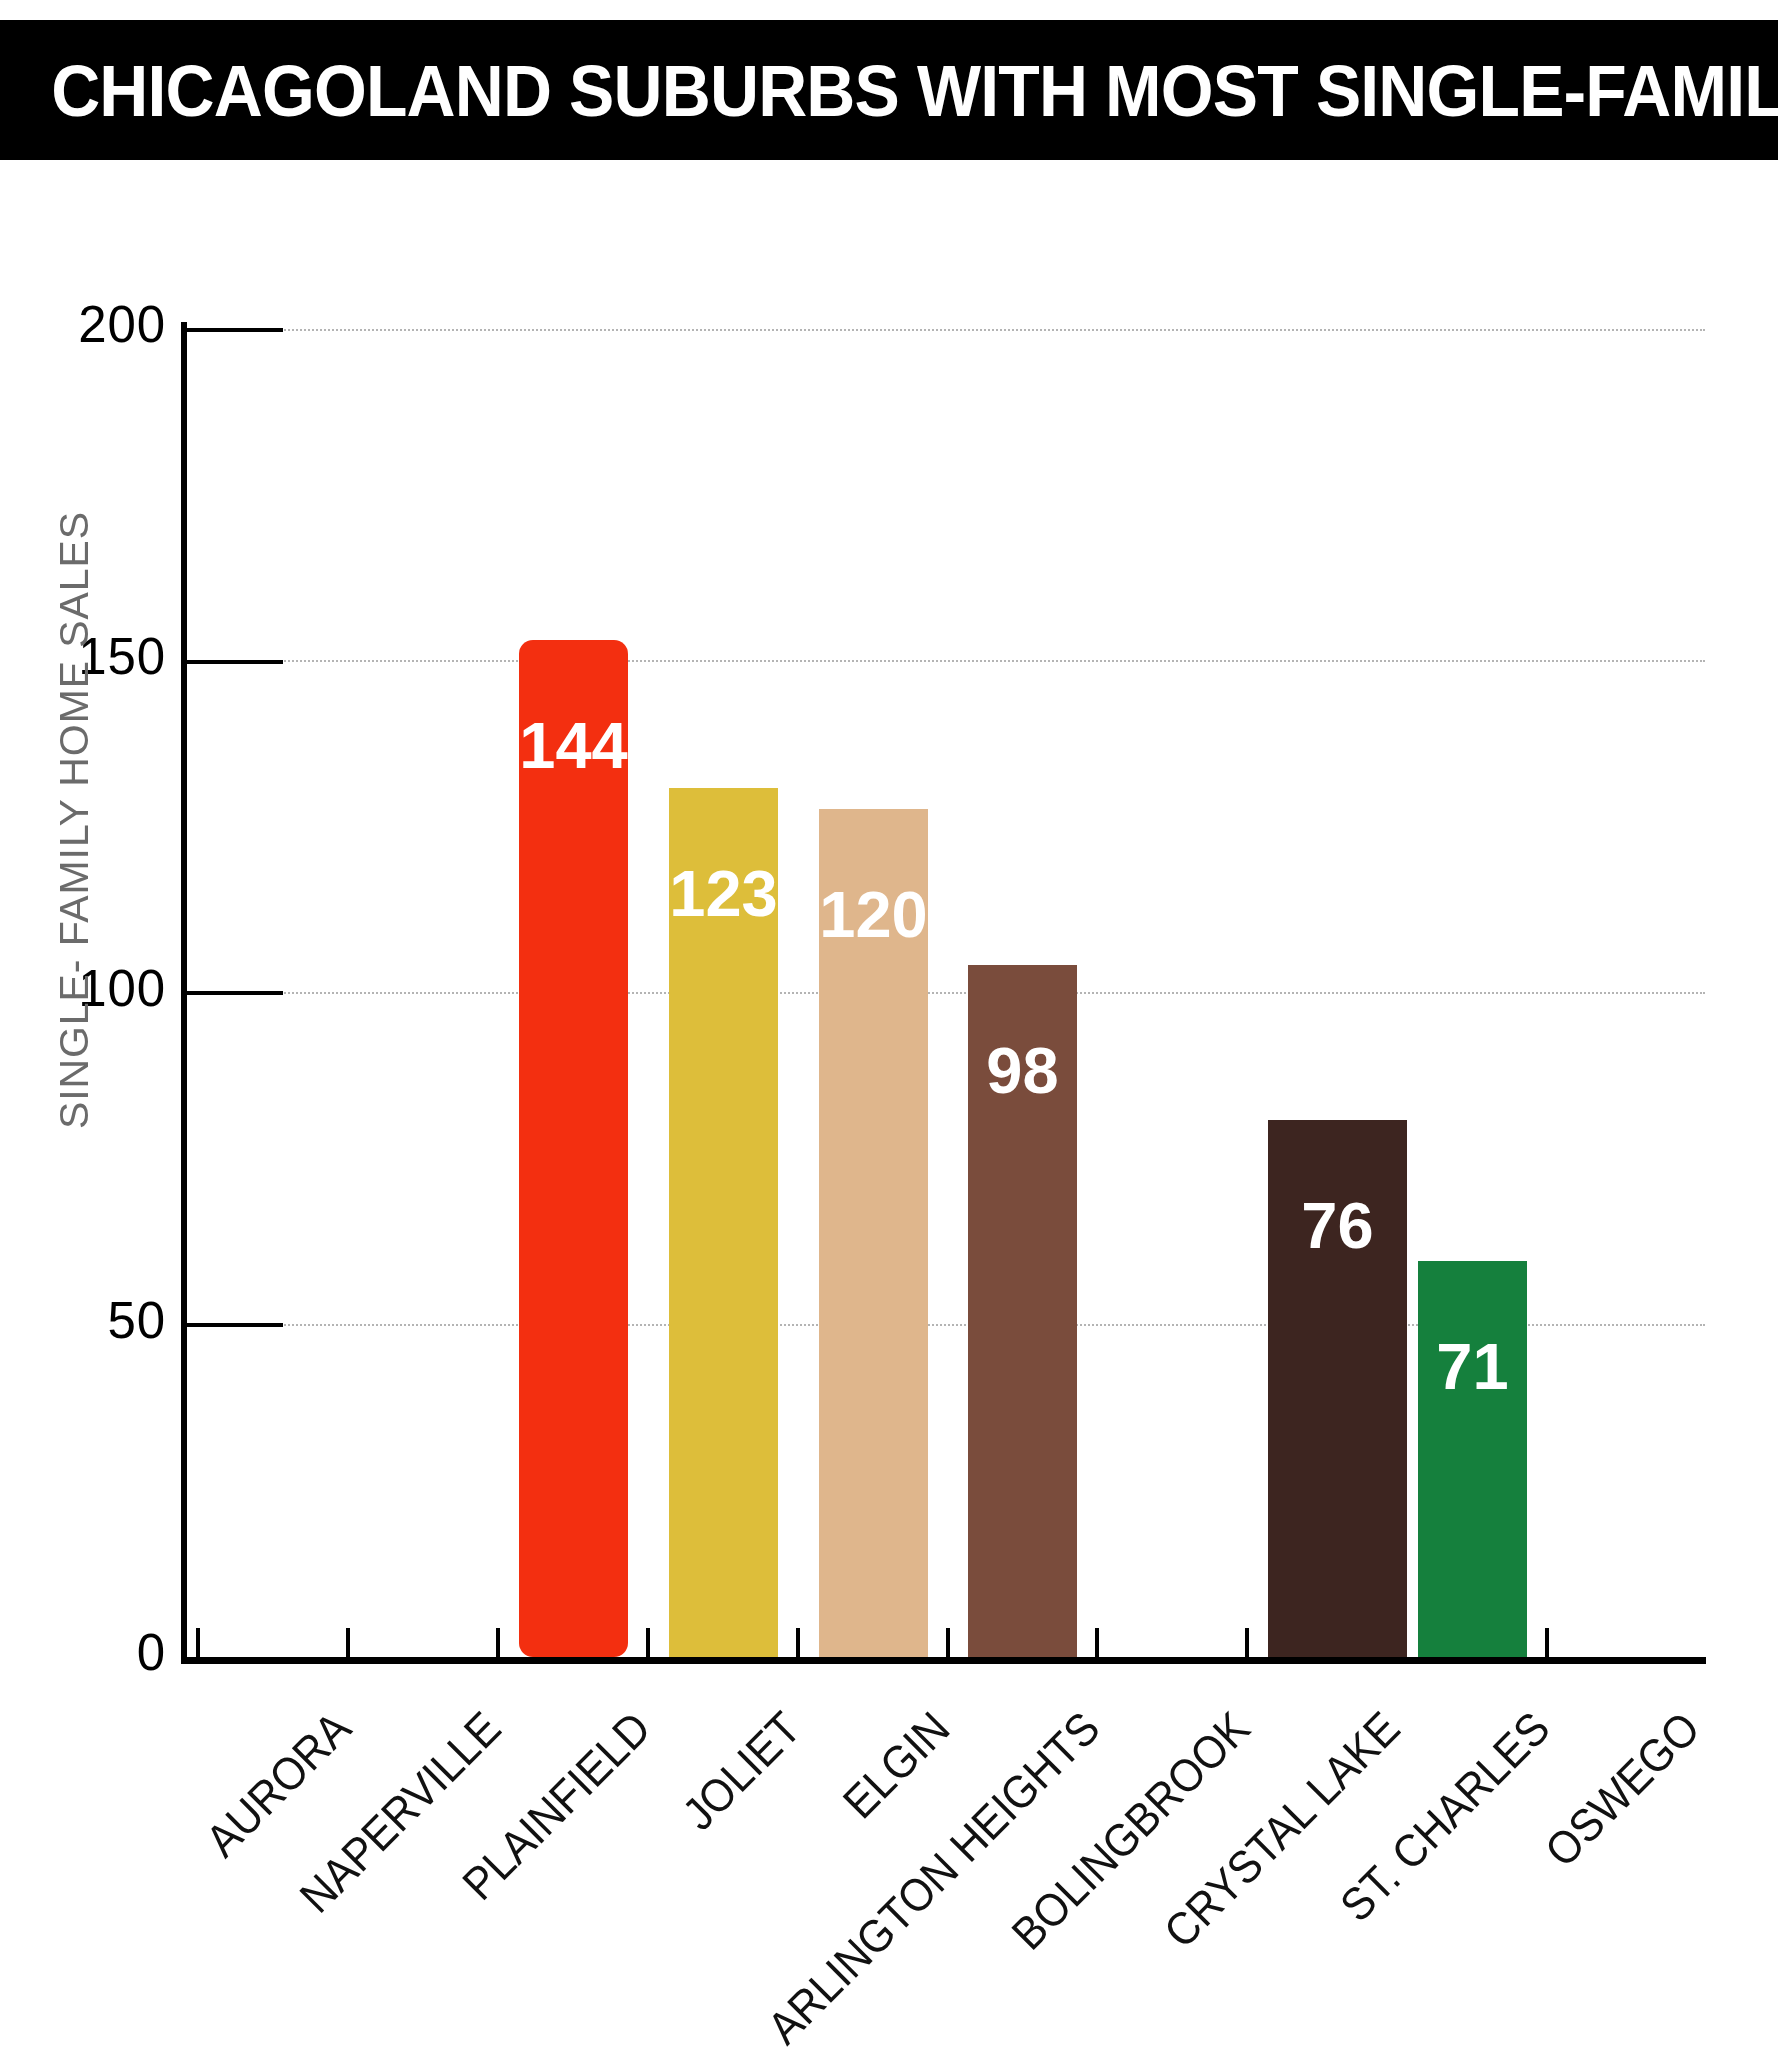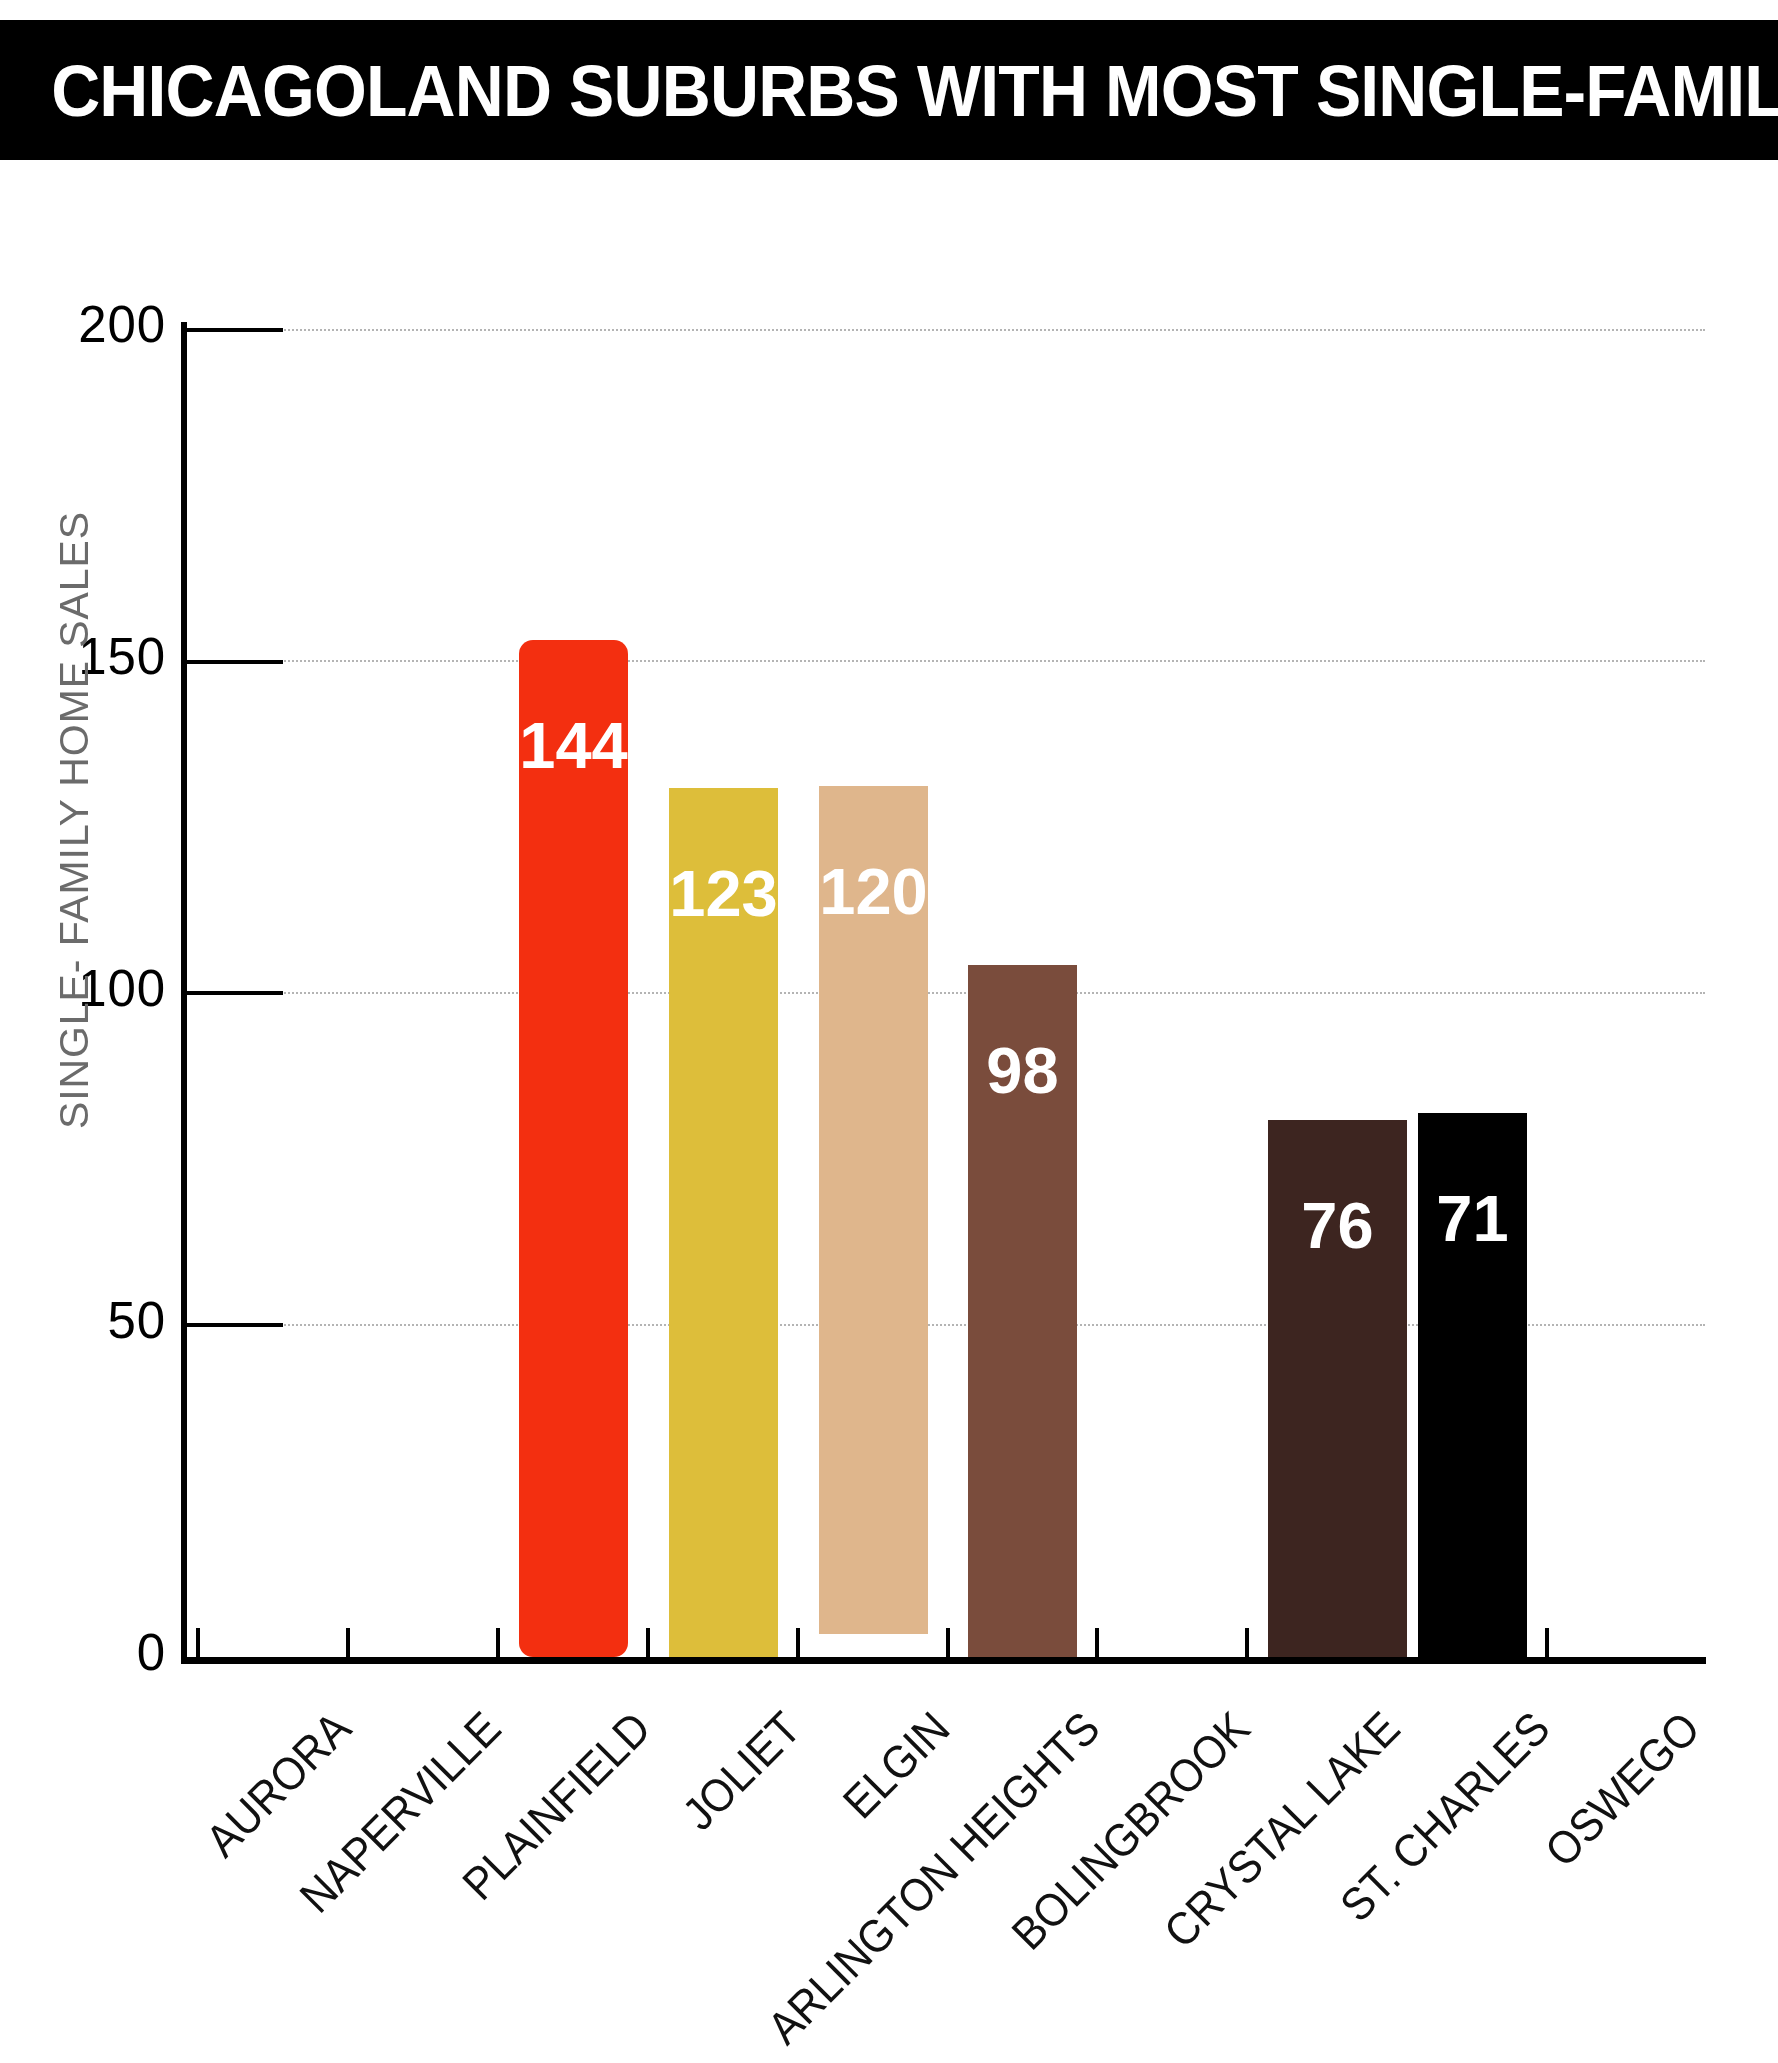--- a/index.html
+++ b/index.html
@@ -198,30 +198,30 @@
       <div class="xtick" style="left: 1545px; bottom: 407px;"></div>
     </div>
 
   <div id="bars">
       <div class="bar" style="left: 519px; width: 109px; height: 1017px; background: rgb(243, 47, 16); bottom: 407px; border-radius: 14px;">
         <div class="bar-value" style="top: 73px;">144</div>
       </div>
       <div class="bar" style="left: 669px; width: 109px; height: 869px; background: rgb(221, 190, 58); bottom: 407px;">
         <div class="bar-value" style="top: 73px;">123</div>
       </div>
-      <div class="bar" style="left: 819px; width: 109px; height: 848px; background: rgb(223, 182, 140); bottom: 430px; margin-top: 32px;">
+      <div class="bar" style="left: 819px; width: 109px; height: 848px; background: rgb(223, 182, 140); bottom: 407px; margin-top: 32px;">
         <div class="bar-value" style="top: 73px;">120</div>
       </div>
       <div class="bar" style="left: 968px; width: 109px; height: 692px; background: rgb(122, 76, 60); bottom: 407px;">
         <div class="bar-value" style="top: 73px;">98</div>
       </div>
       <div class="bar" style="left: 1268px; width: 109px; height: 537px; background: rgb(61, 37, 32); bottom: 407px; padding-left: 30px;">
         <div class="bar-value" style="top: 73px;">76</div>
       </div>
-      <div class="bar" style="left: 1418px; width: 109px; height: 544px; background: #000000; bottom: 407px;">
+      <div class="bar" style="left: 1418px; width: 109px; height: 396px; background: #15803d; bottom: 407px;">
         <div class="bar-value" style="top: 73px;">71</div>
       </div>
     </div>
 
   <div id="xcat-labels">
       <div class="xcat-label" style="left: -188px; width: 511px; top: 1541px;">AURORA</div>
       <div class="xcat-label" style="left: -38px; width: 511px; top: 1541px;">NAPERVILLE</div>
       <div class="xcat-label" style="left: 112px; width: 511px; top: 1541px;">PLAINFIELD</div>
       <div class="xcat-label" style="left: 262px; width: 511px; top: 1541px;">JOLIET</div>
       <div class="xcat-label" style="left: 411px; width: 511px; top: 1541px;">ELGIN</div>

